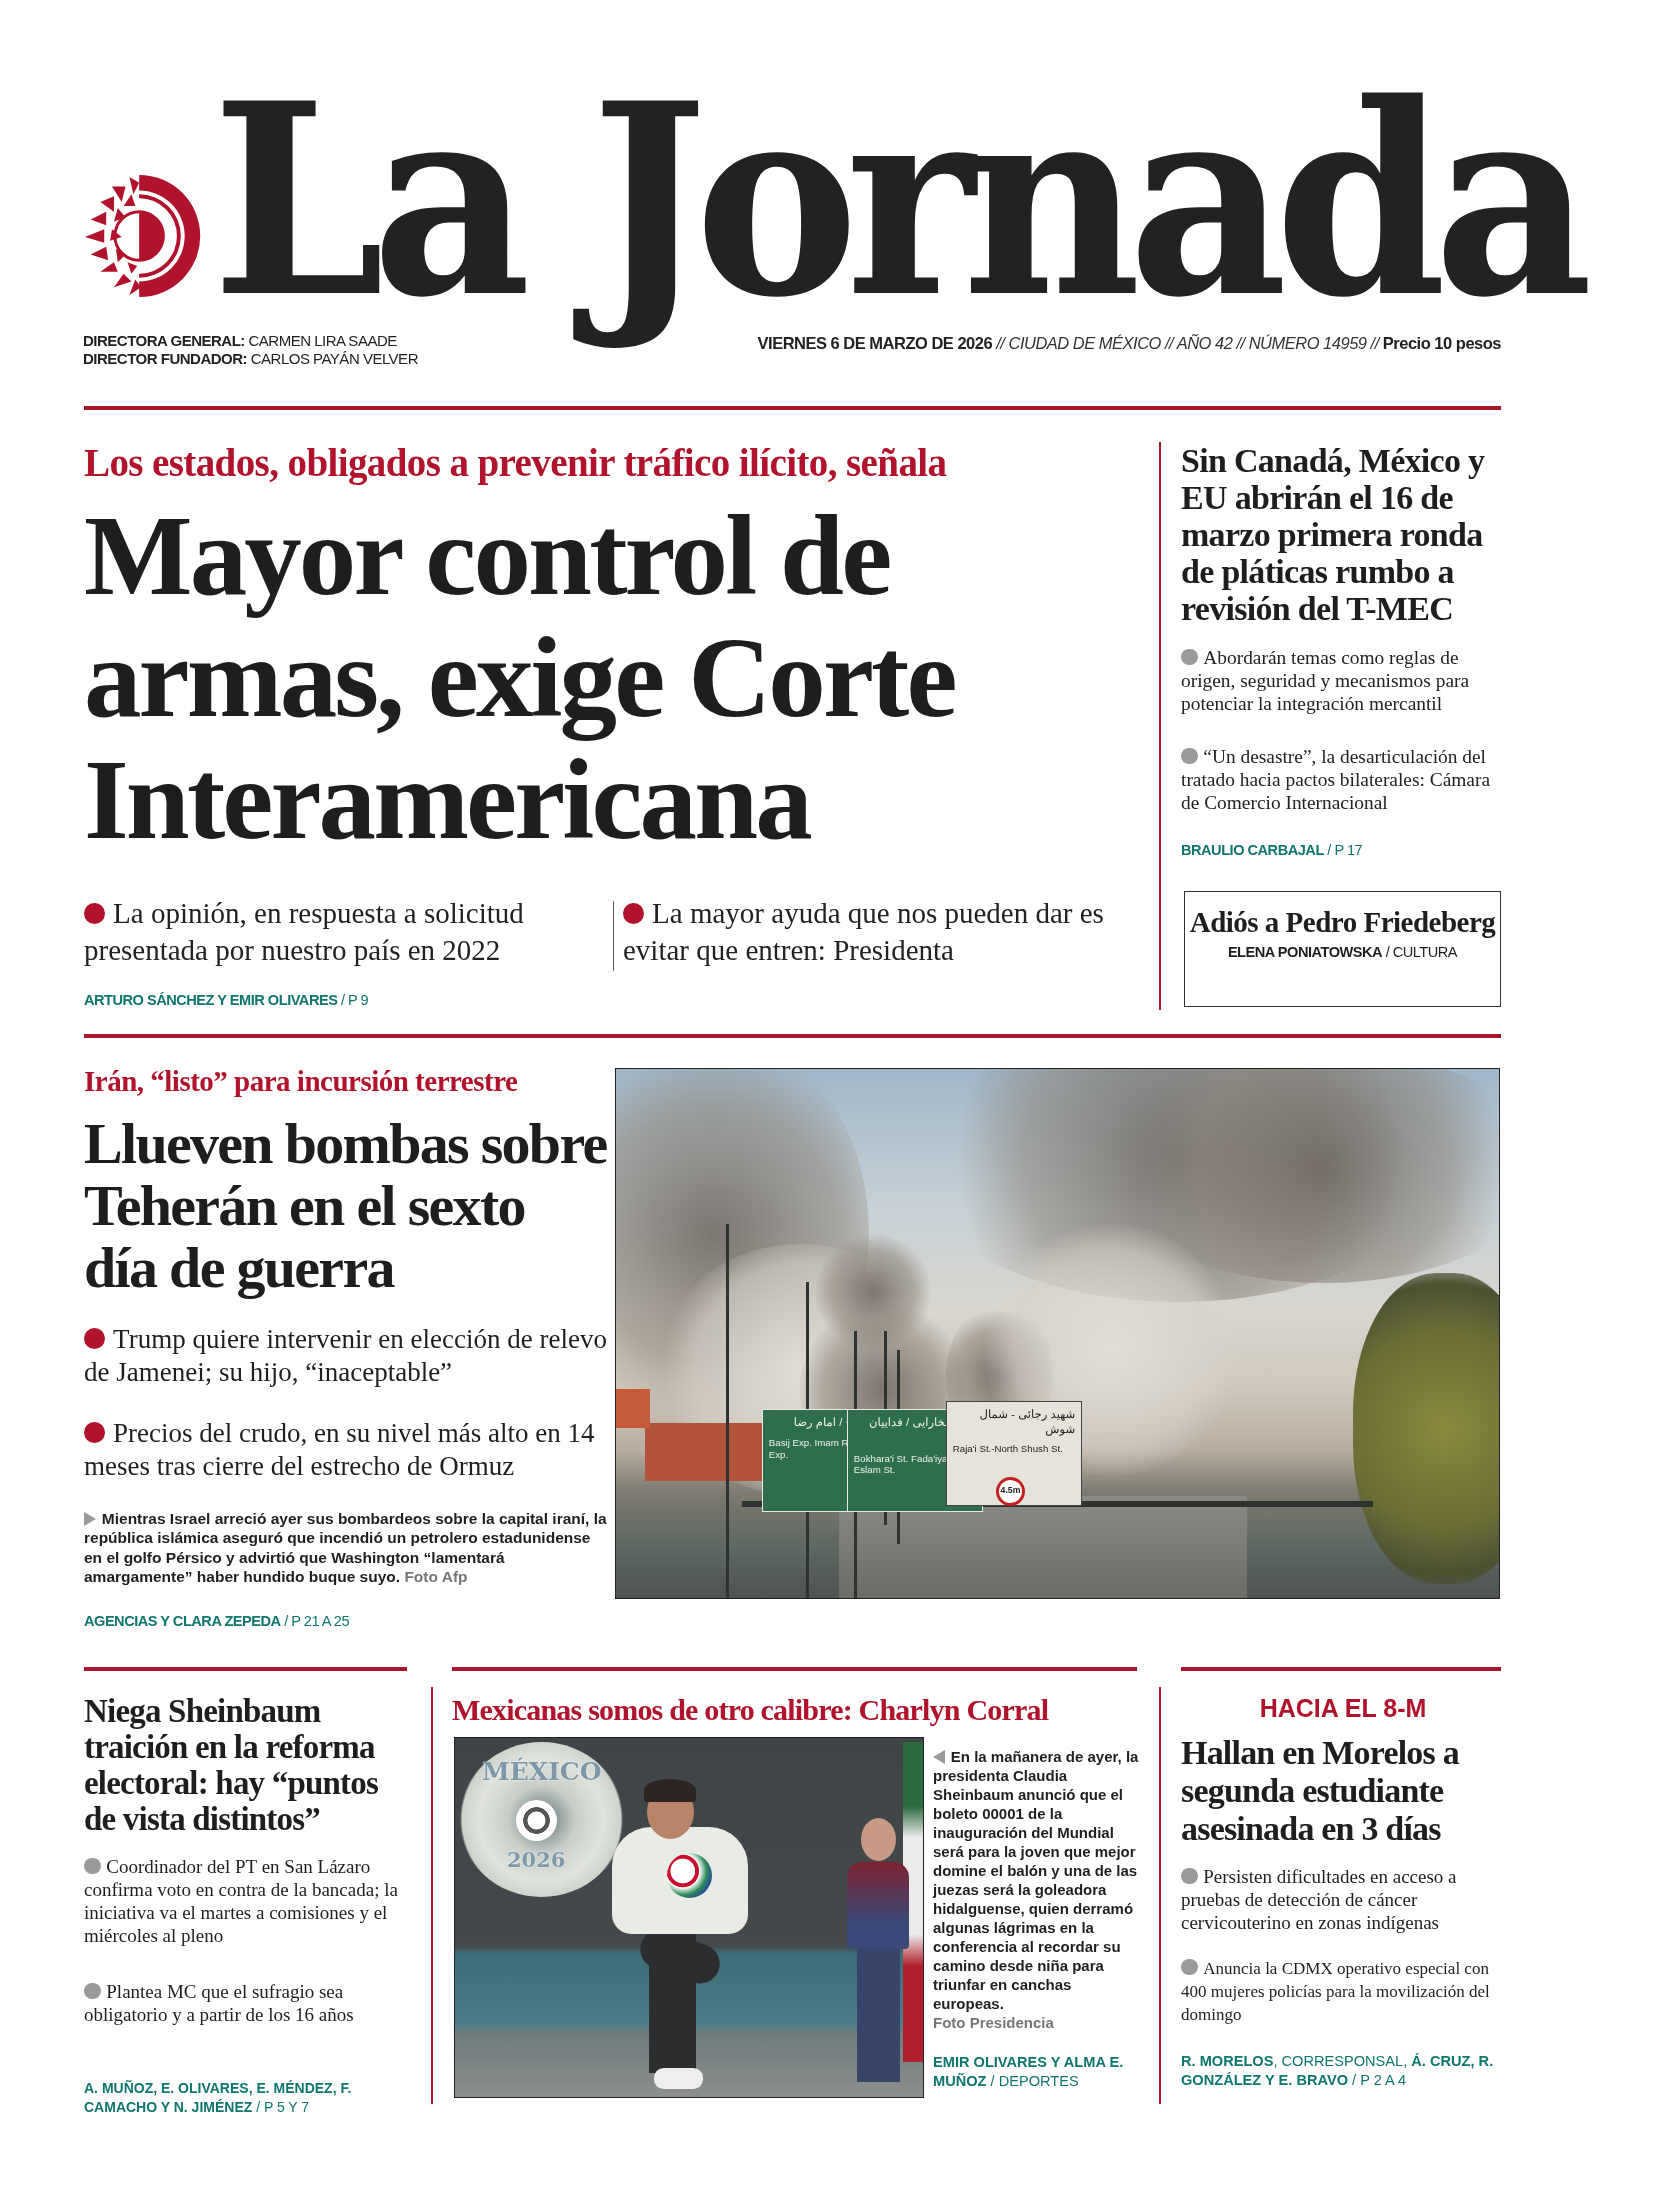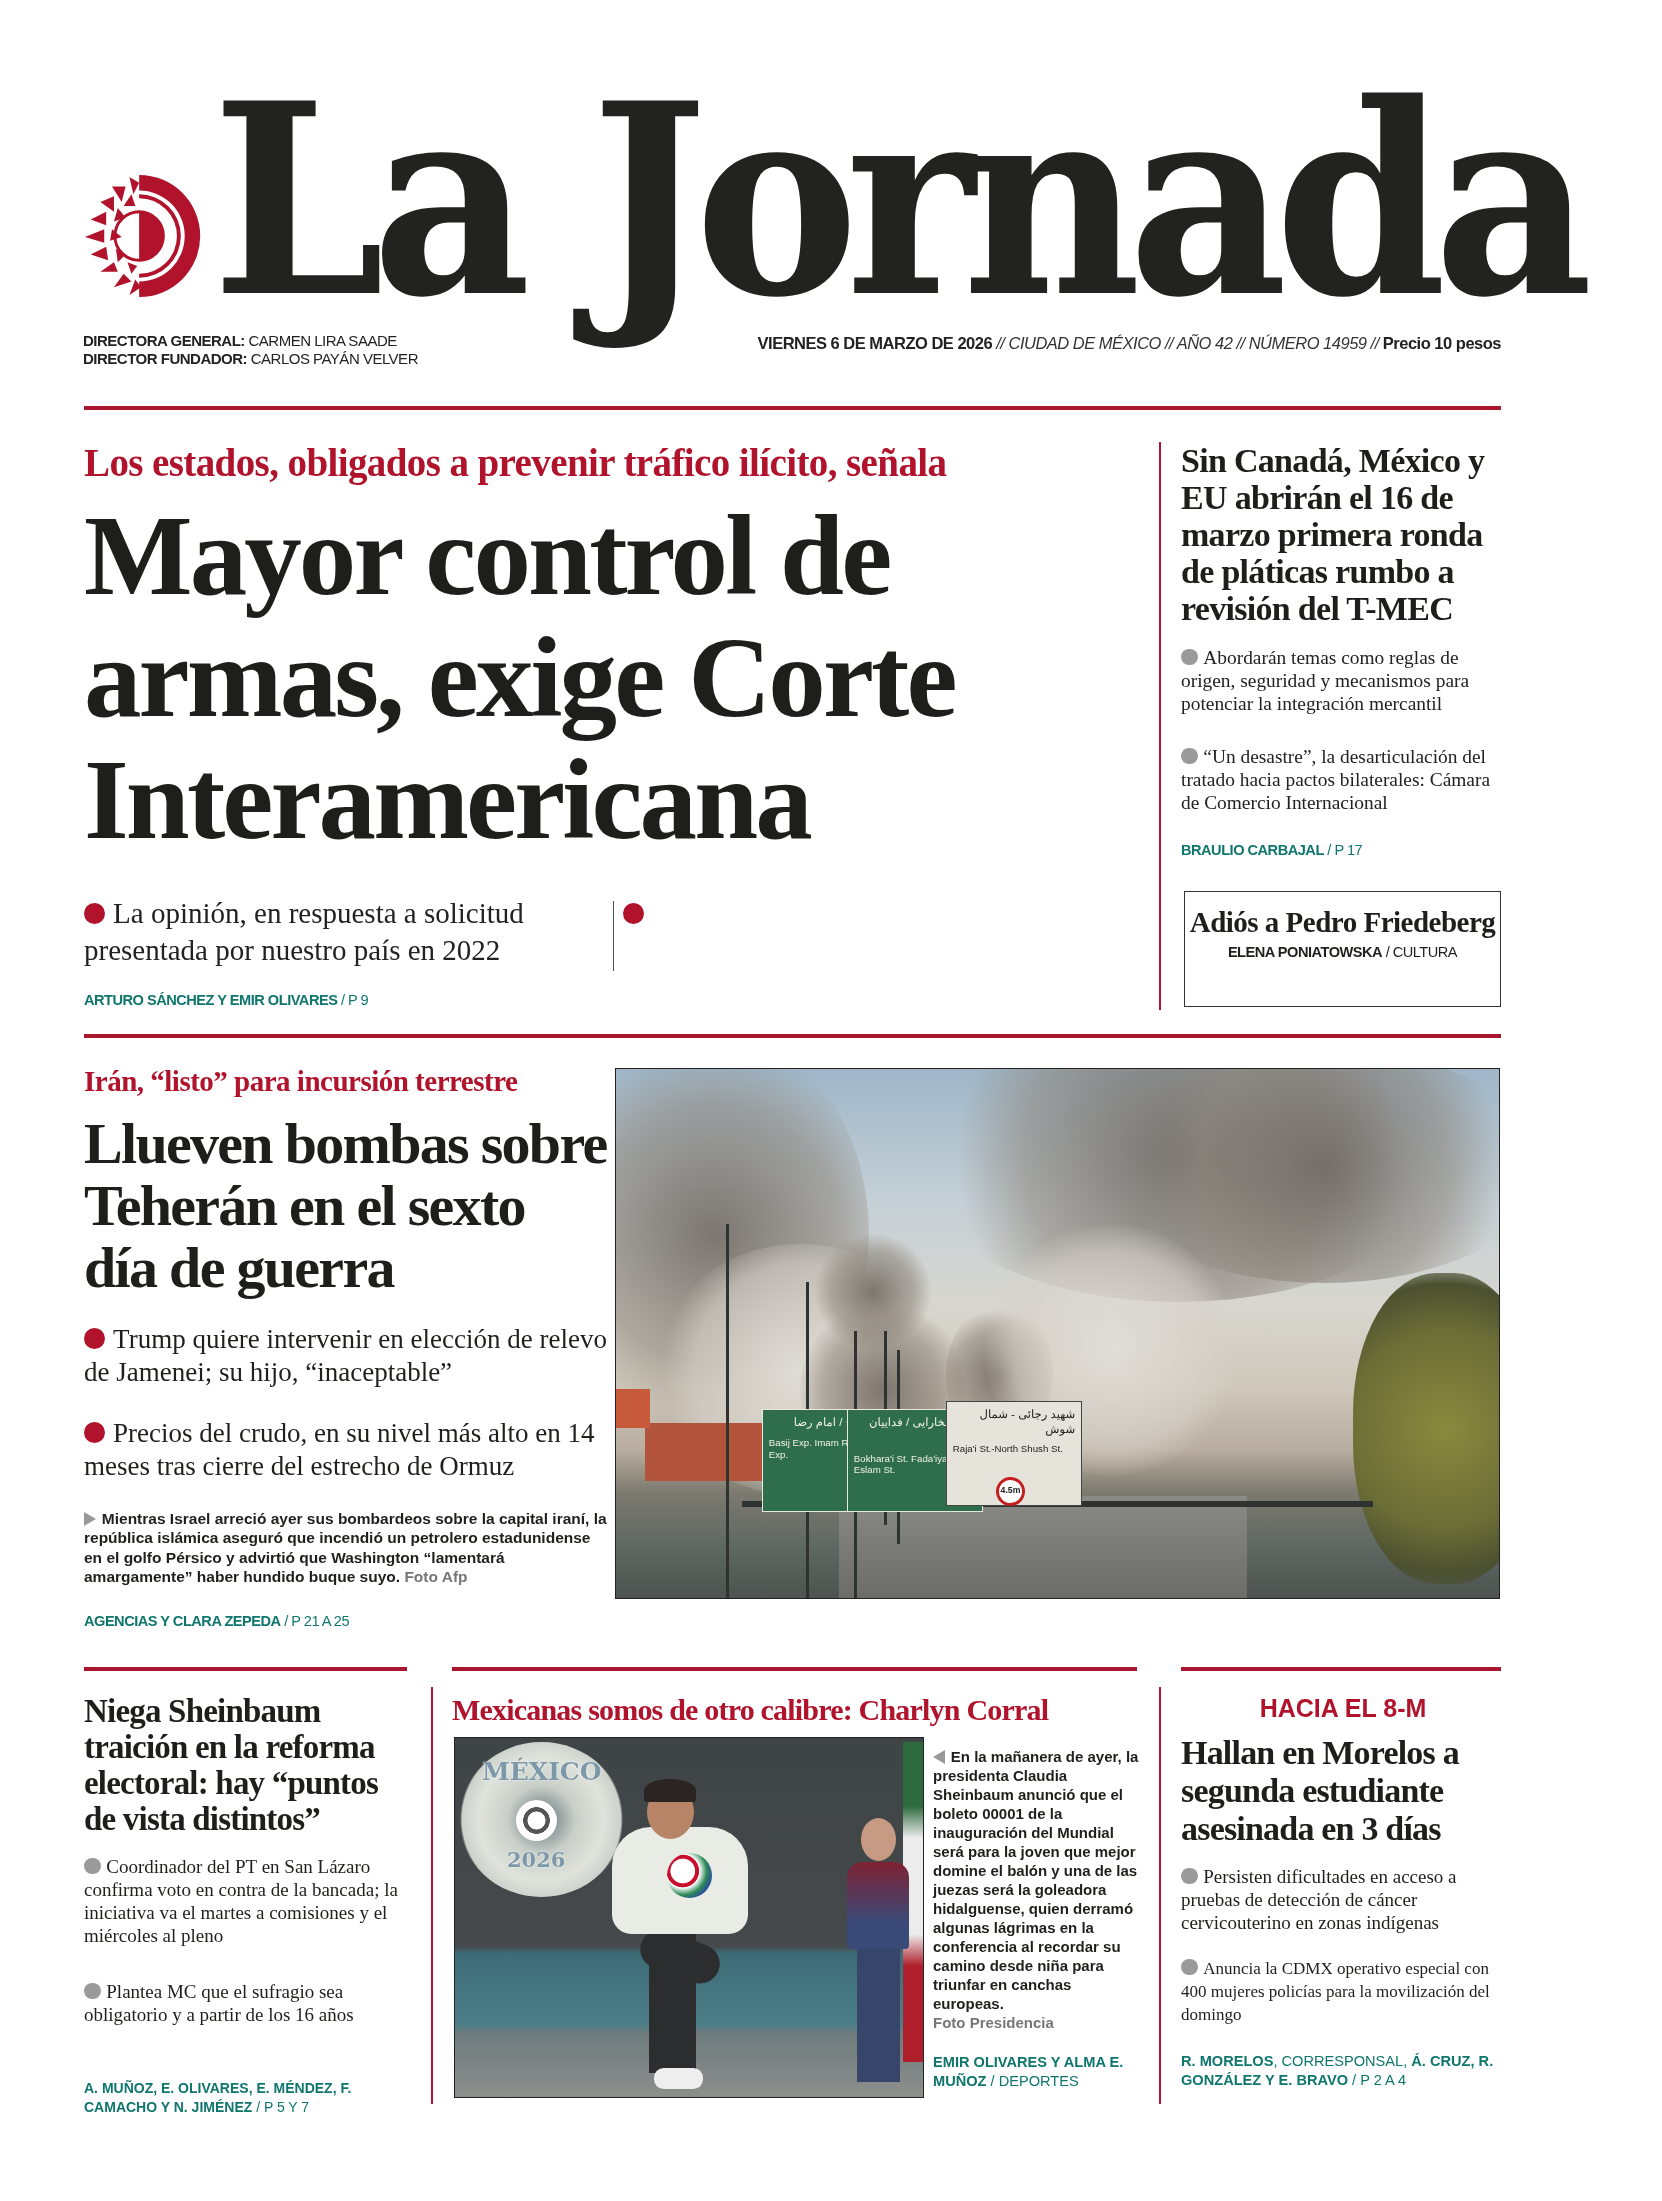--- a/index.html
+++ b/index.html
@@ -141,21 +141,21 @@
   <b>VIERNES 6 DE MARZO DE 2026</b><span class="light"> // CIUDAD DE MÉXICO // </span><span class="light">AÑO 42</span><span class="light"> // </span><span class="light">NÚMERO 14959</span><span class="light"> // </span><b>Precio 10 pesos</b>
 </div>
 
 <div class="rule-h" style="left:84px; top:406px; width:1417px;"></div>
 
 <div class="abs kicker main-kicker">Los estados, obligados a prevenir tráfico ilícito, señala</div>
 <div class="abs main-head">Mayor control de armas, exige Corte Interamericana</div>
 
 <div class="abs deck-lg main-deck1"><span class="bullet-red"></span><span>La opinión, en respuesta a solicitud presentada por nuestro país en 2022</span></div>
 <div class="main-deck-div"></div>
-<div class="abs deck-lg main-deck2"><span class="bullet-red"></span></div>
+<div class="abs deck-lg main-deck2"><span class="bullet-red"></span><span>La mayor ayuda que nos pueden dar es evitar que entren: Presidenta</span></div>
 
 <div class="abs byline cond main-byline"><b>ARTURO SÁNCHEZ Y EMIR OLIVARES</b><span> / P 9</span></div>
 
 <div class="rule-v" style="left:1159px; top:442px; height:568px;"></div>
 
 <div class="abs side-head">Sin Canadá, México y EU abrirán el 16 de marzo primera ronda de pláticas rumbo a revisión del T-MEC</div>
 <div class="abs deck-sm side-deck1"><span class="bullet-gray"></span><span>Abordarán temas como reglas de origen, seguridad y mecanismos para potenciar la integración mercantil</span></div>
 <div class="abs deck-sm side-deck2"><span class="bullet-gray"></span><span>“Un desastre”, la desarticulación del tratado hacia pactos bilaterales: Cámara de Comercio Internacional</span></div>
 <div class="abs byline cond side-byline"><b>BRAULIO CARBAJAL</b><span> / P 17</span></div>
 

